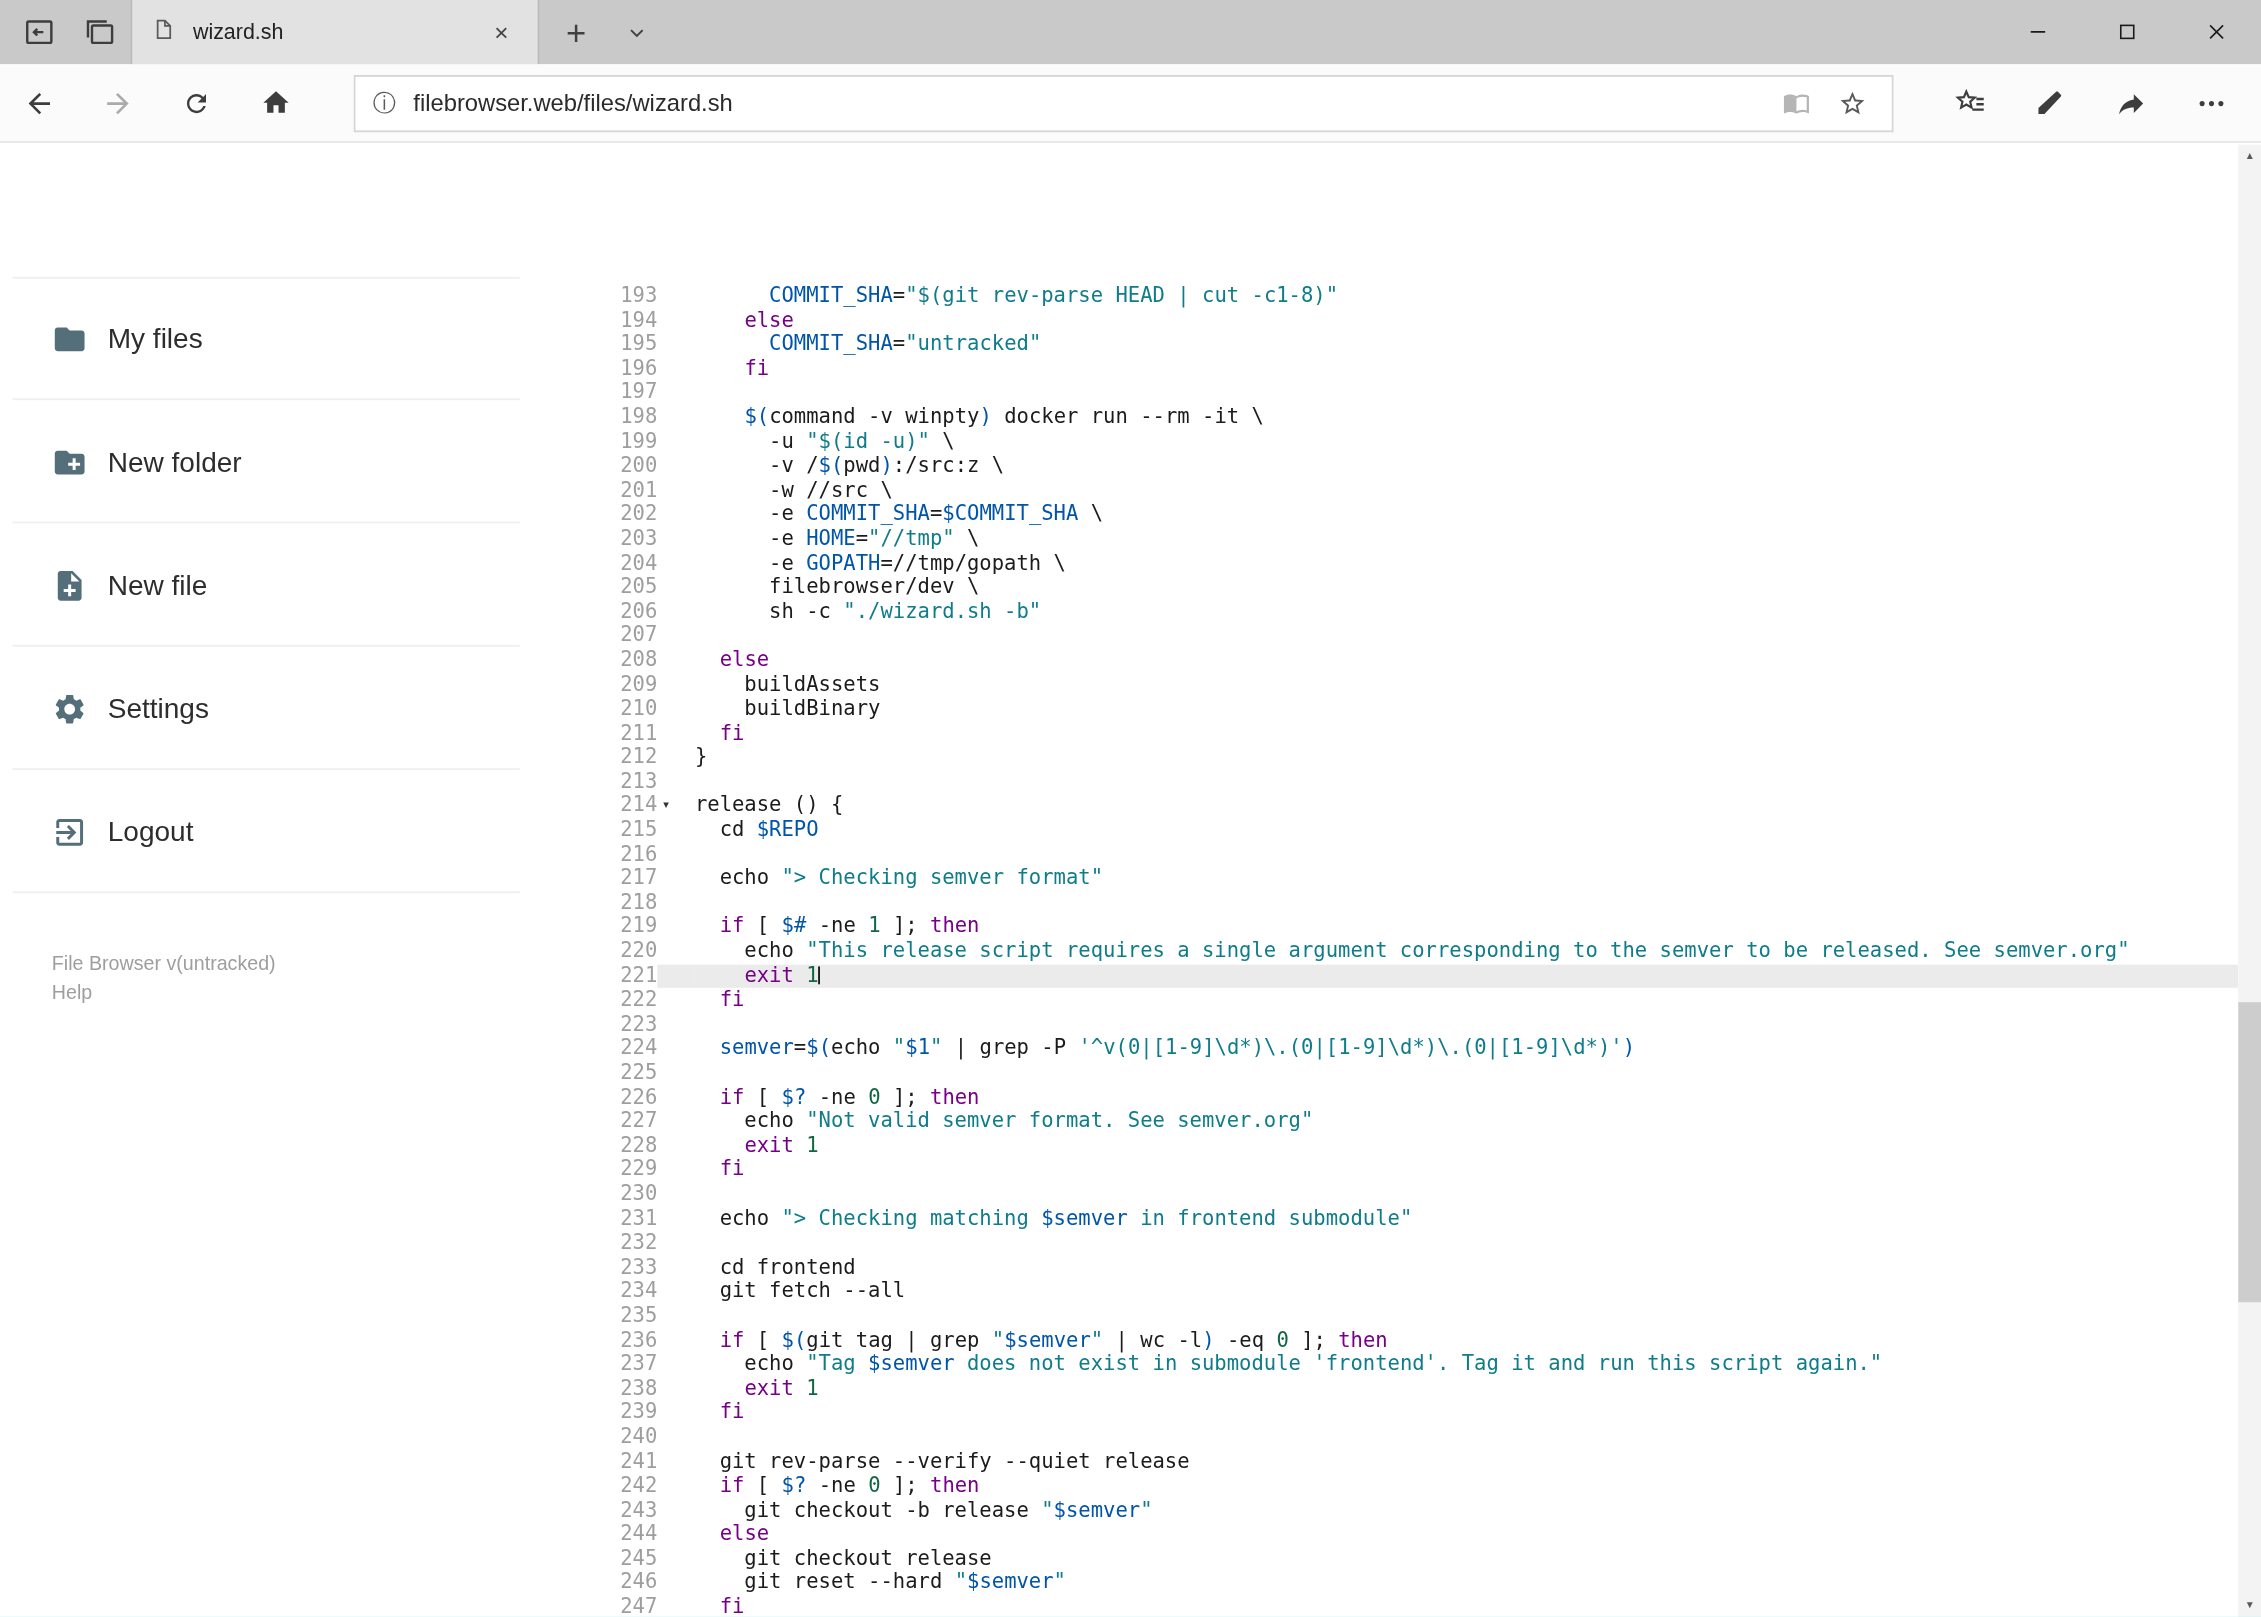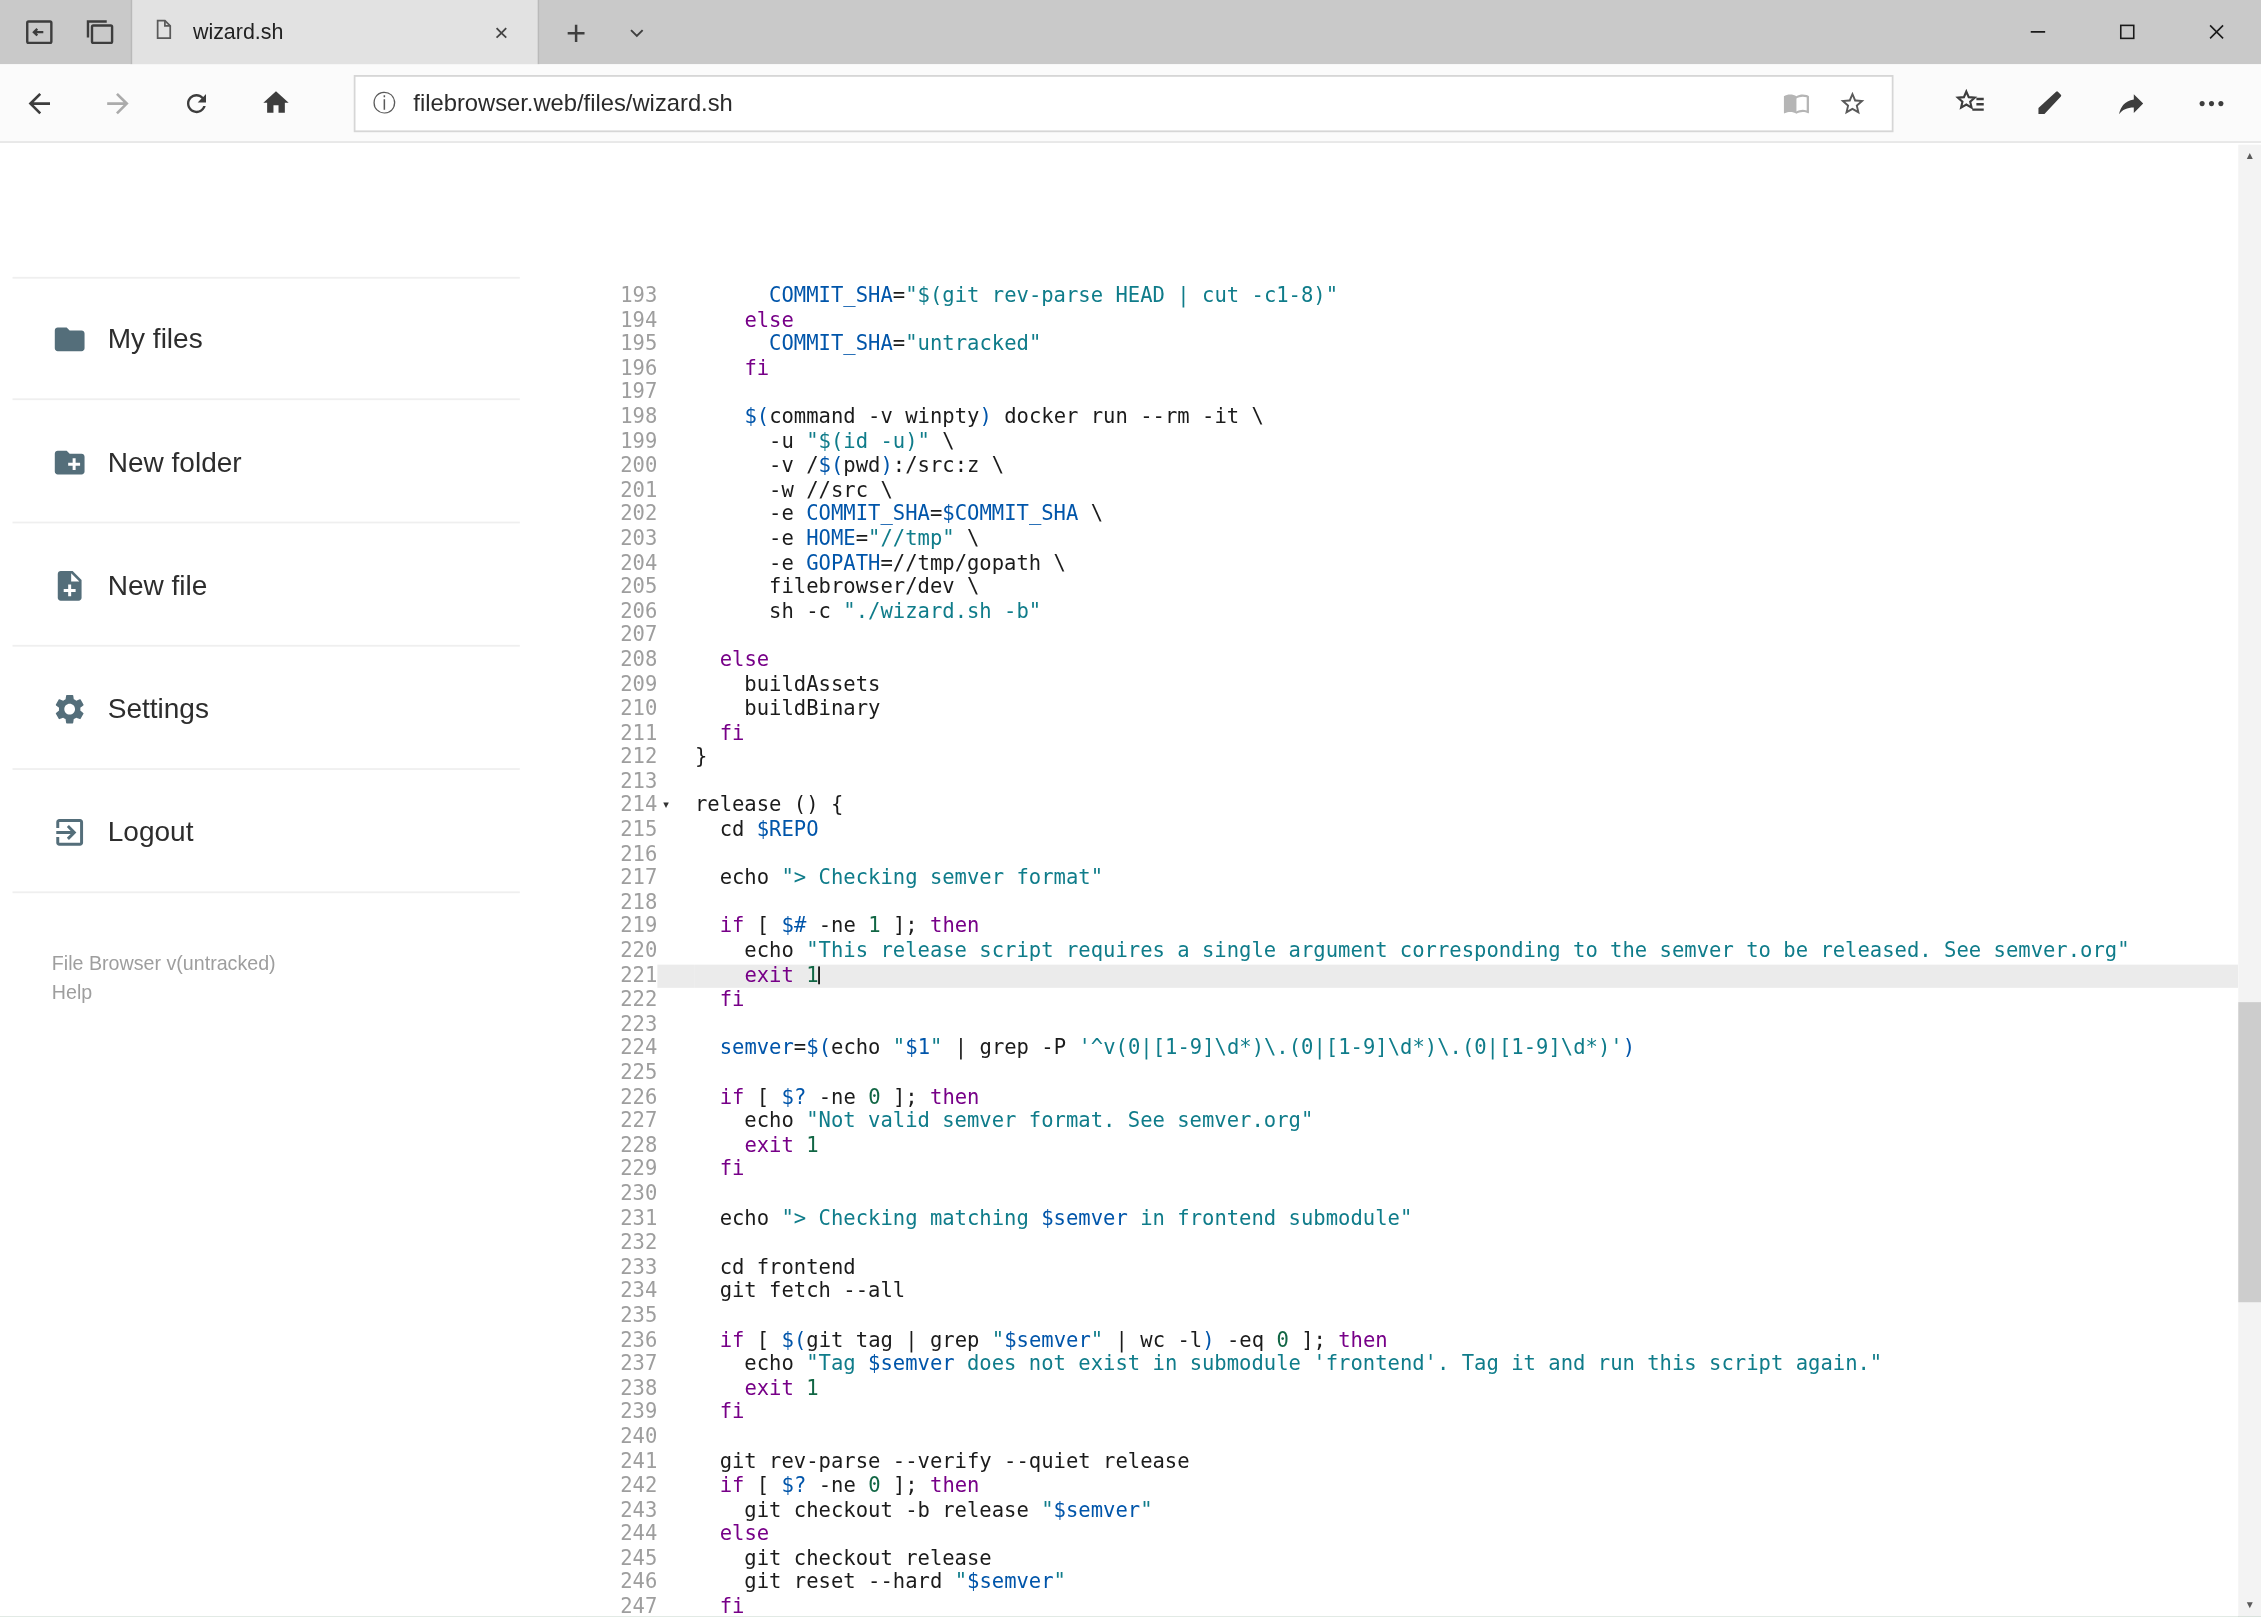--- a/index.html
+++ b/index.html
@@ -1,16 +1,16 @@
 <!DOCTYPE html>
 <html style="--c-kw: #770088; --c-str: #0f7c8a; --c-var: #0055aa; --c-num: #116644; --c-active: #ebebeb;font-size:13px"><head>
 <meta charset="utf-8">
 <style>
   html,body{margin:0;padding:0;background:#fff;}
-  #viewport{width:2261px;height:1617px;overflow:hidden;position:relative;background:#14532d;}
+  #viewport{width:2261px;height:1617px;overflow:hidden;position:relative;background:#5eead4;}
   #app{width:1266px;height:905px;transform:scale(1.786352);transform-origin:0 0;position:relative;
        font-family:"Liberation Sans",sans-serif;background:#fff;}
 
   
   .tabstrip{position:absolute;top:0;left:0;right:0;height:36px;background:#c9c9c9;}
   .strip-icon{position:absolute;top:0;height:36px;display:flex;align-items:center;justify-content:center;cursor:pointer;}
   .si-1{left:6.5px;width:31px;}
   .si-2{left:40px;width:31px;}
   .tab{position:absolute;left:73px;top:0;width:229px;height:36px;background:#e2e2e2;
        display:flex;align-items:center;padding:0 11.3px;box-sizing:border-box;

